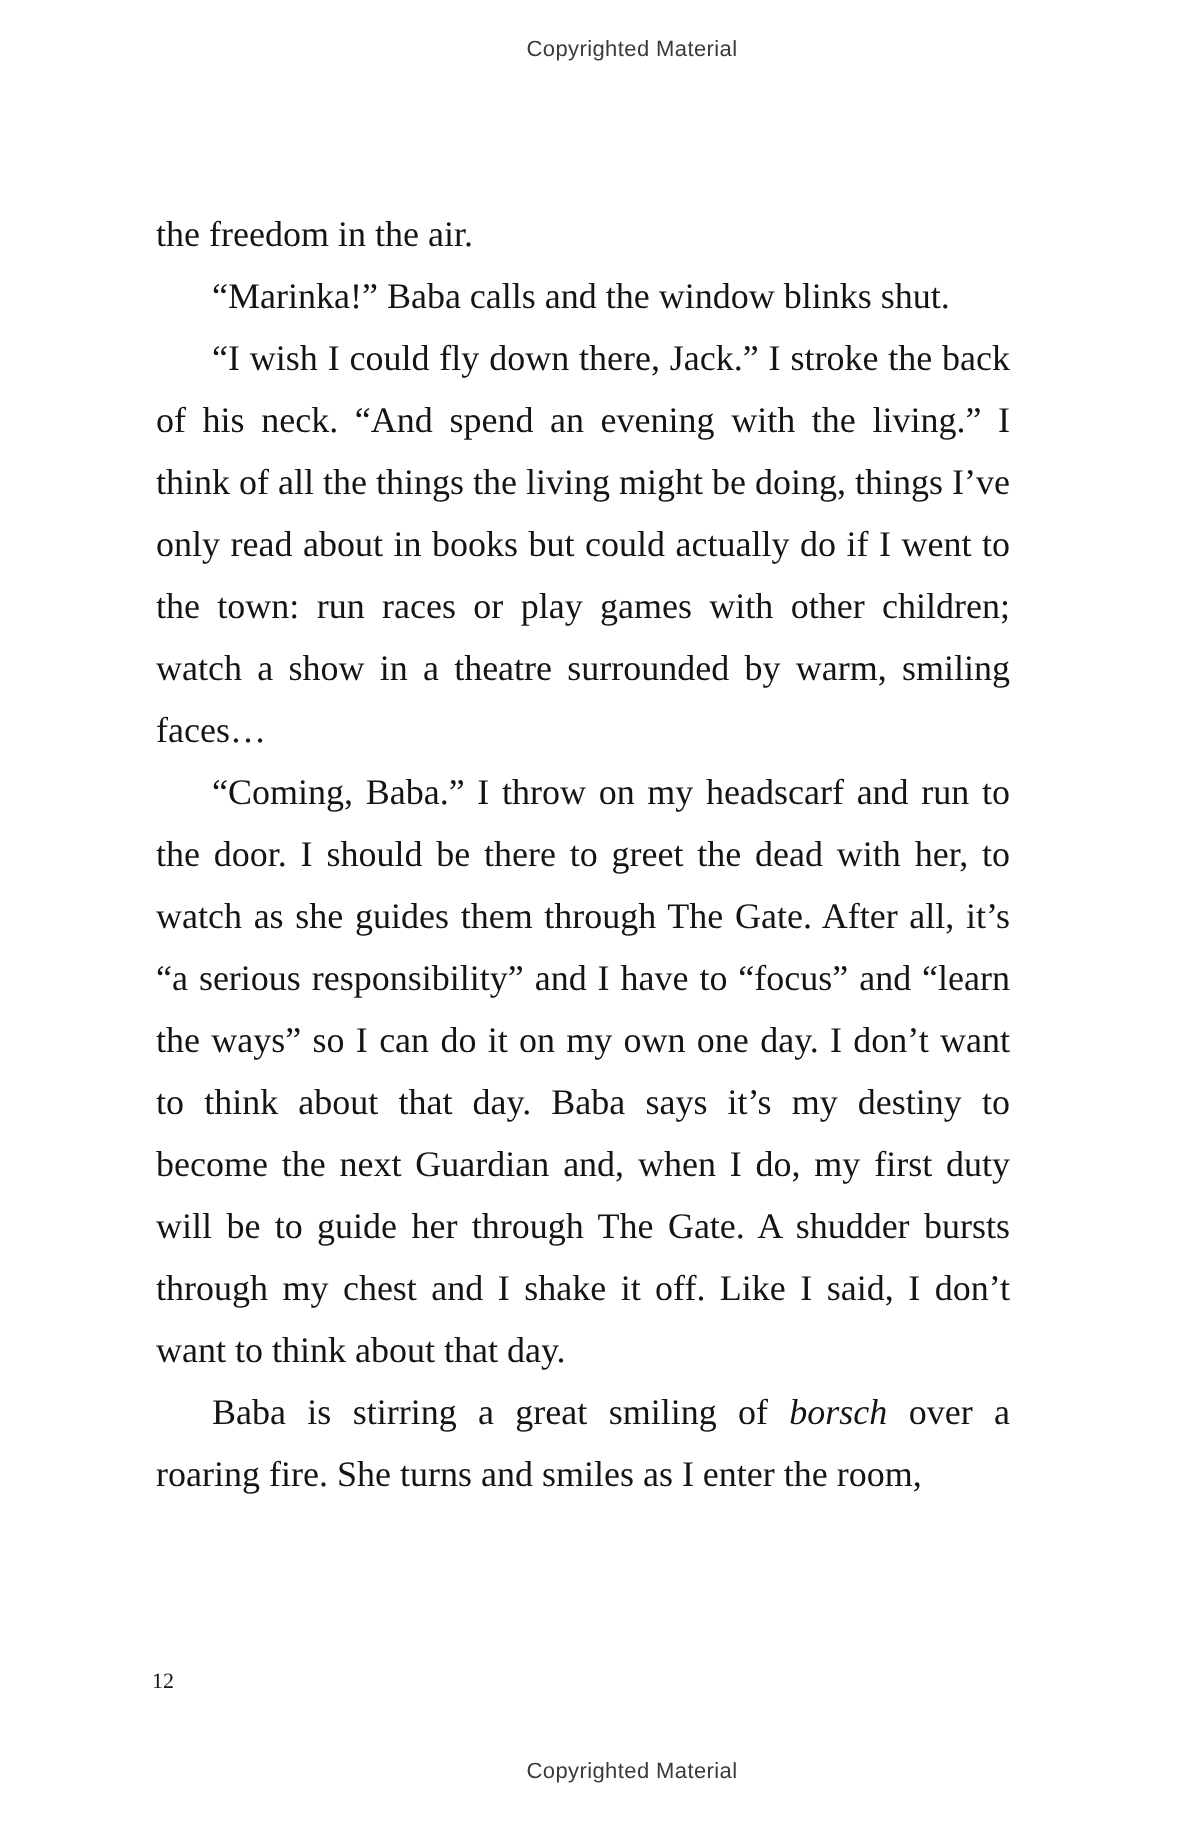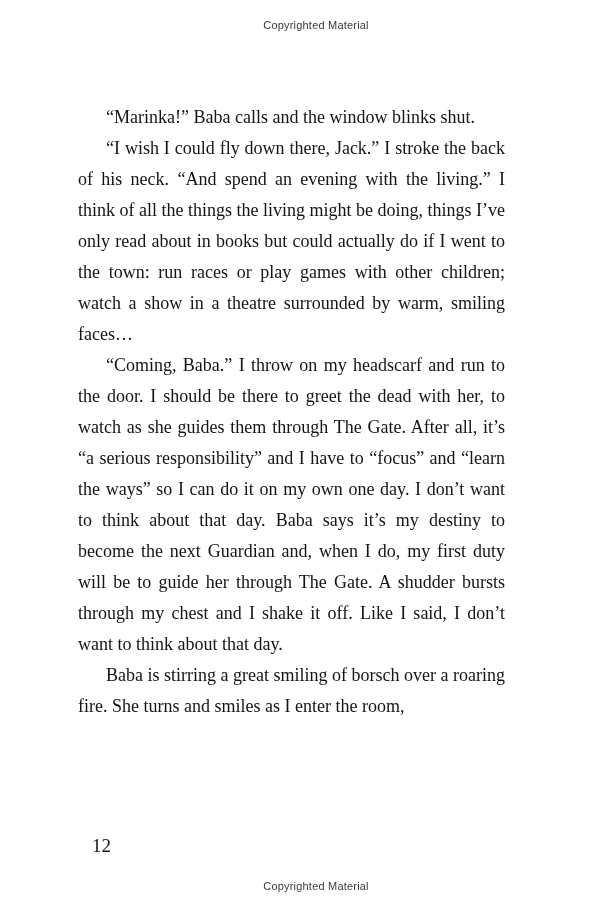--- a/index.html
+++ b/index.html
@@ -43,37 +43,39 @@
       text-justify: inter-word;
     }
     .para {
       margin: 0;
       padding: 0;
     }
     .para.indent {
       text-indent: 28px;
     }
     .italic {
+      font-style: italic;
     }
     .page-number {
       position: absolute;
-      left: 92px;
+      left: 76px;
       top: 835px;
-      font-size: 19px;
+      font-size: 11px;
       color: #141414;
     }
   </style>
 </head>
 <body>
 
 <div class="page">
 
   <div class="copyright top">Copyrighted Material</div>
 
   <div class="text-block" id="paragraphs">
+      <p class="para"><span>the freedom in the air.</span></p>
       <p class="para indent"><span>“Marinka!” Baba calls and the window blinks shut.</span></p>
       <p class="para indent"><span>“I wish I could fly down there, Jack.” I stroke the back of his neck. “And spend an evening with the living.” I think of all the things the living might be doing, things I’ve only read about in books but could actually do if I went to the town: run races or play games with other children; watch a show in a theatre surrounded by warm, smiling faces…</span></p>
       <p class="para indent"><span>“Coming, Baba.” I throw on my headscarf and run to the door. I should be there to greet the dead with her, to watch as she guides them through The Gate. After all, it’s “a serious responsibility” and I have to “focus” and “learn the ways” so I can do it on my own one day. I don’t want to think about that day. Baba says it’s my destiny to become the next Guardian and, when I do, my first duty will be to guide her through The Gate. A shudder bursts through my chest and I shake it off. Like I said, I don’t want to think about that day.</span></p>
       <p class="para indent"><span>Baba is stirring a great smiling of </span><span class="italic">borsch</span><span> over a roaring fire. She turns and smiles as I enter the room,</span></p>
     </div>
 
   <div class="page-number">12</div>
 
   <div class="copyright bottom">Copyrighted Material</div>
 

